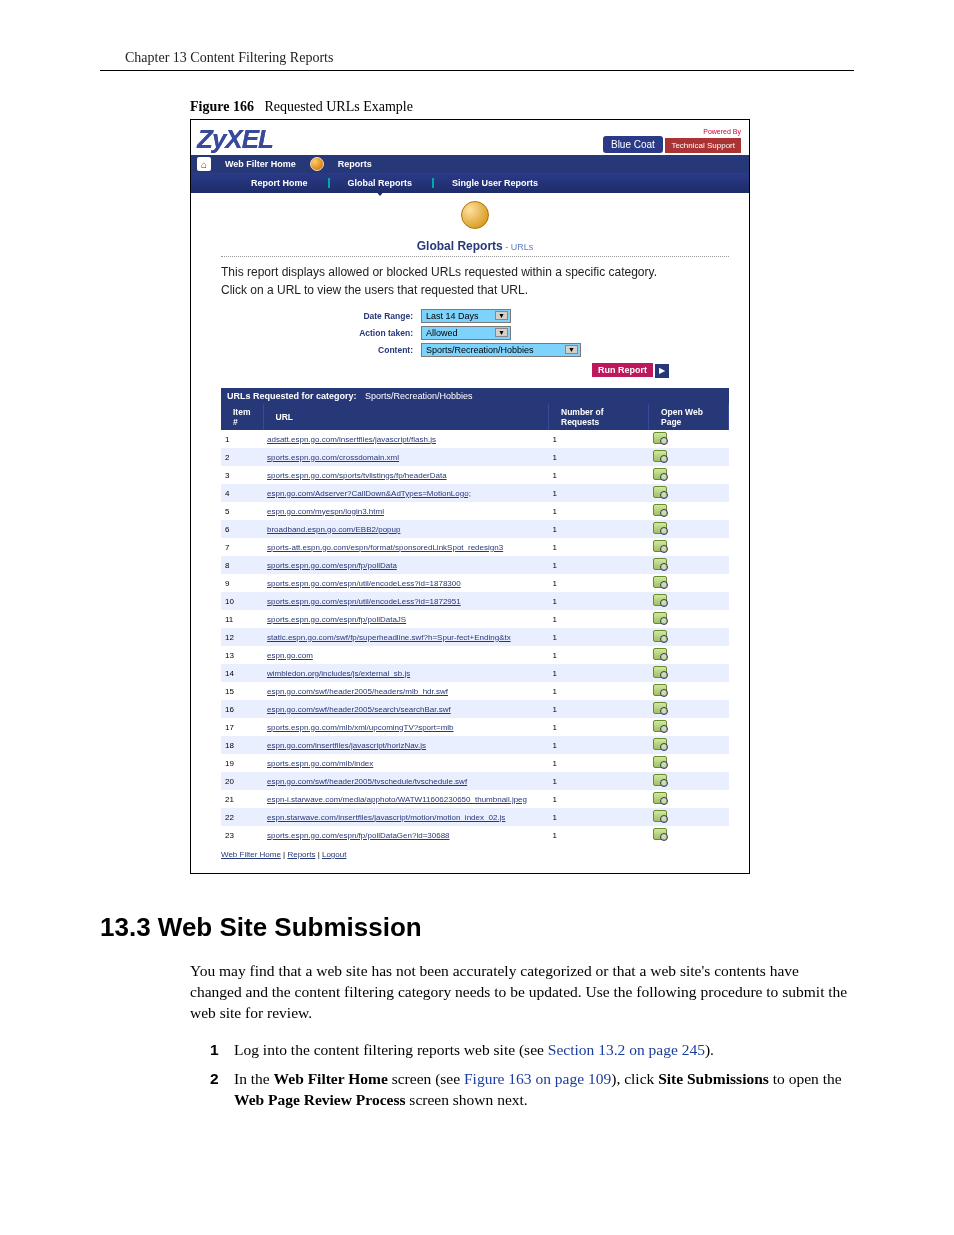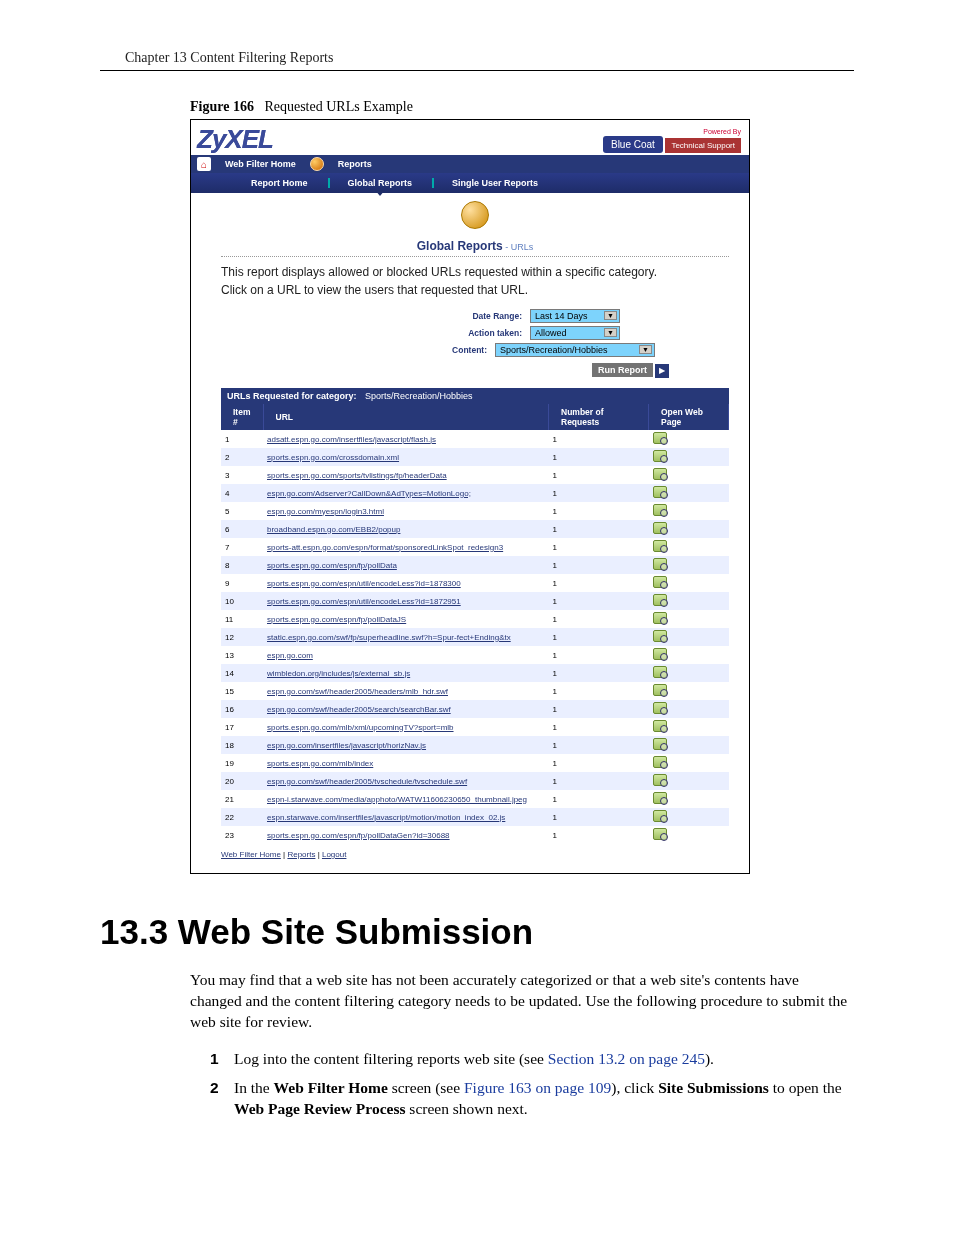--- a/index.html
+++ b/index.html
@@ -112,33 +112,33 @@
   .ss-body { padding: 8px 20px 4px 30px; }
   .page-title-row { display:flex; align-items:center; gap:10px; border-bottom:1px dotted #999; padding-bottom:3px; margin-bottom:6px;flex-direction:column;}
   .globe-icon {
     width:28px;height:28px;border-radius:50%;
     background: radial-gradient(circle at 30% 30%, #ffe0a0, #cc8800);
     border:1px solid #aa7700;
   }
   .gr-title { color:#273878; font-weight:bold; font-size:12px; }
   .gr-sub { color:#6080c0; font-size:9px; font-weight:normal; }
   .desc { font-size:12px; color:#222; line-height:1.5; margin-bottom:10px;}
-  .filter-row { display:flex; align-items:center; margin:3px 0;justify-content:center; }
+  .filter-row { display:flex; align-items:center; margin:3px 0; }
   .filter-label { width:200px; text-align:right; color:#273878; font-weight:bold; font-size:8.5px; padding-right:8px;}
   .fake-select {
     border:1px solid #7a7a7a; background:#7dd3fc; padding:1px 16px 1px 4px;
     font-size:9px; position:relative; min-width:90px; display:inline-block;
   }
   .fake-select::after {
     content:"▼"; position:absolute; right:2px; top:1px; font-size:7px;
     background:#d4d0c8; padding:0 2px; border:1px solid #888;
   }
   .run-report-row { text-align:right; margin:6px 60px 10px 0;}
   .run-report-btn {
-    display:inline-block; background:#737373; color:#fff; font-weight:bold;
+    display:inline-block; background:#be185d; color:#fff; font-weight:bold;
     font-size:9px; padding:2px 6px;
   }
   .run-report-arrow {
     display:inline-block; width:14px; height:14px; background:#273878;
     color:#fff; text-align:center; line-height:14px; margin-left:2px; font-size:8px;
   }
   .table-caption {
     background:#273878; color:#fff; font-size:9px; font-weight:bold;
     padding:3px 6px;
   }
@@ -158,21 +158,21 @@
     border:1px solid #6a8a30; border-radius:2px; position:relative;
   }
   .open-icon::after { content:""; position:absolute; right:-2px; bottom:-2px;
     width:6px;height:6px;border:1px solid #336; border-radius:50%; background:rgba(255,255,255,.4);}
   .footer-links { text-align:left; font-size:8px; padding:6px 0 10px; }
   .footer-links a { color:#273878; text-decoration:underline; }
 
   .section-heading {
     font-family: Arial, Helvetica, sans-serif;
     font-weight: bold;
-    font-size: 35px;
+    font-size: 26px;
     margin: 38px 0 18px 0;
     color:#000;
   }
   .body-text { margin-left:90px; font-size:15.5px; line-height:1.35; margin-bottom:16px;}
   .num-list { margin-left:110px; }
   .num-item { display:flex; margin-bottom:8px; font-size:15.5px; line-height:1.35;}
   .num-item .n { font-family:Arial,sans-serif; font-weight:bold; width:24px; flex-shrink:0;}
   .link-text { color:#1a3c9e; }
   .bold { font-weight:bold; }
 

